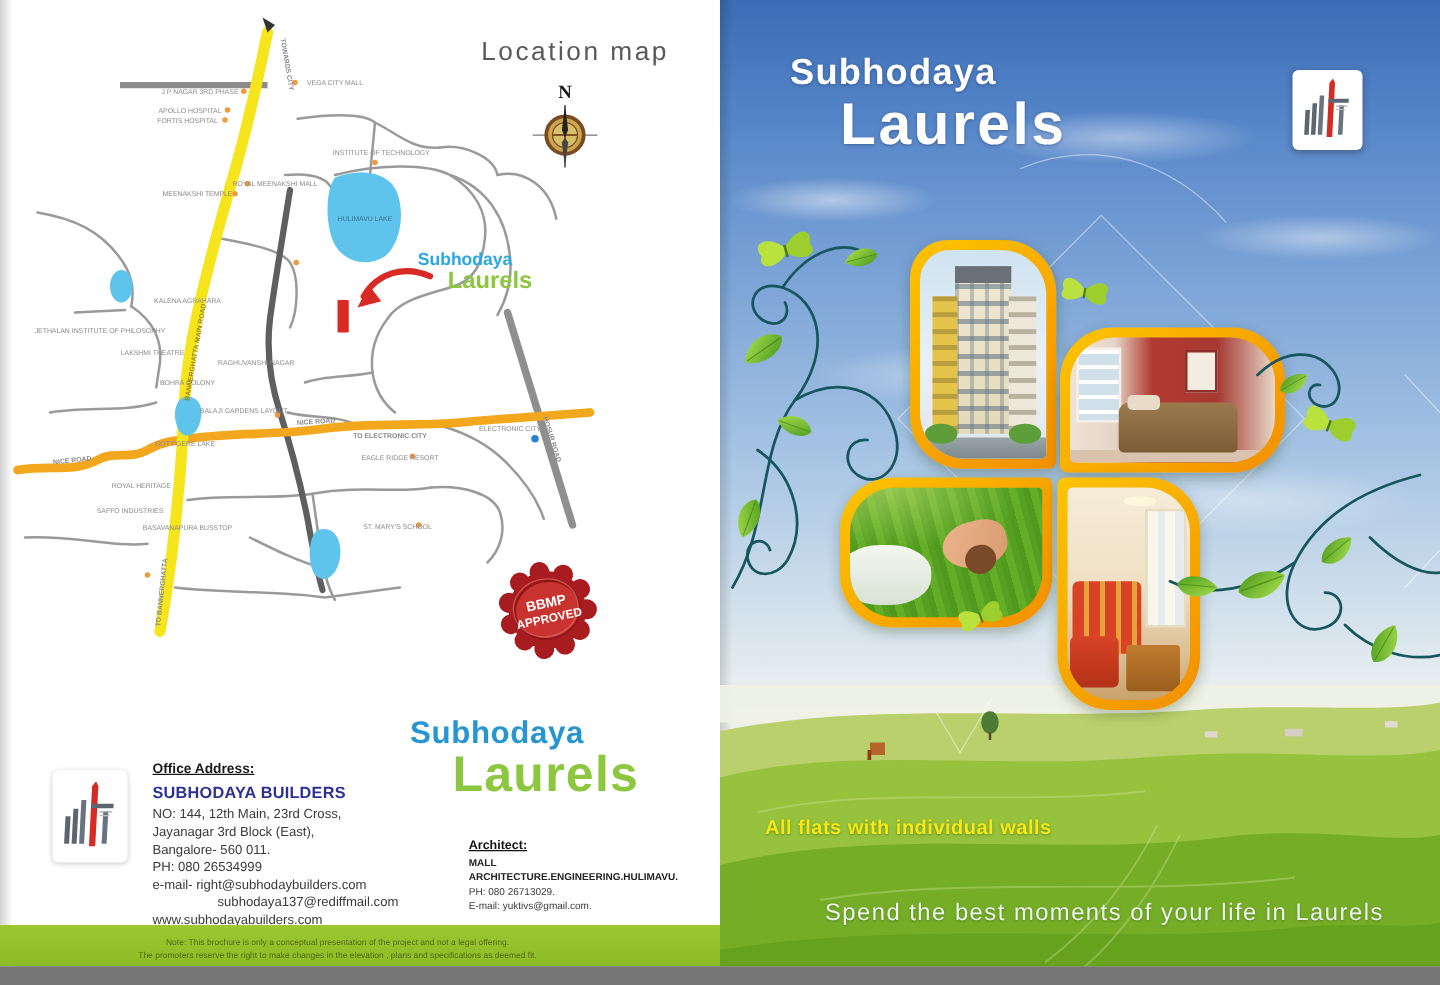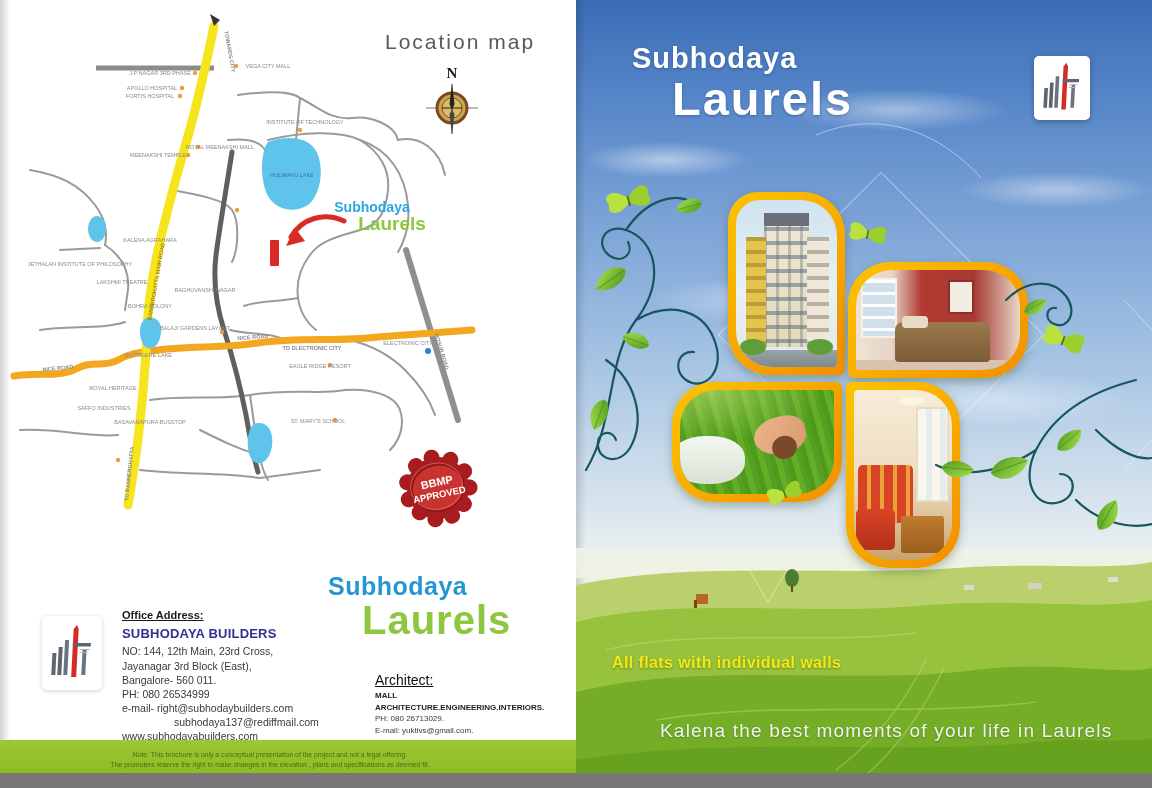--- a/index.html
+++ b/index.html
@@ -18,21 +18,21 @@
   .addr-block{position:absolute;color:#3a3a3a;font-size:10.5px;line-height:1.35;}
   .addr-head{font-weight:bold;text-decoration:underline;color:#1a1a1a;font-size:11px;margin-bottom:2px;}
   .company{font-weight:bold;color:#2e3192;font-size:13px;margin:1px 0 2px 0;letter-spacing:.2px;}
   .indent{padding-left:52px;}
 
   .brand-left{position:absolute;left:328px;top:574px;line-height:1;}
   .brand-sub{color:#2596d1;font-weight:bold;font-size:25px;letter-spacing:.5px;}
   .brand-lau{color:#8dc63f;font-weight:bold;font-size:40px;letter-spacing:1px;margin-left:34px;margin-top:1px;}
 
   .arch-block{position:absolute;left:375px;top:670px;font-size:8px;color:#3a3a3a;line-height:1.45;}
-  .arch-head{font-weight:normal;text-decoration:underline;color:#111;font-size:14px;}
+  .arch-head{font-weight:bold;text-decoration:underline;color:#111;font-size:10px;}
   .arch-bold{font-weight:bold;color:#222;}
 
   .footer-band{position:absolute;left:0;top:740px;width:576px;height:48px;
                background:linear-gradient(180deg,#9cc832,#85b61c);}
   .footer-note{position:absolute;left:40px;top:10px;width:460px;text-align:center;
                font-size:6.8px;color:#50691a;line-height:1.5;}
 
   .logo-card{position:absolute;background:#fff;border-radius:5px;
              box-shadow:0 2px 6px rgba(0,0,0,.28);display:flex;align-items:center;justify-content:center;}
   .logo-left{left:42px;top:616px;width:60px;height:74px;box-shadow:0 1px 4px rgba(0,0,0,.2);}
@@ -299,21 +299,21 @@
     </div>
 
     <div class="brand-left">
       <div class="brand-sub">Subhodaya</div>
       <div class="brand-lau">Laurels</div>
     </div>
 
     <div class="arch-block">
       <div class="arch-head">Architect:</div>
       <div class="arch-bold">MALL</div>
-      <div class="arch-bold">ARCHITECTURE.ENGINEERING.INTERIORS.</div>
+      <div class="arch-bold">ARCHITECTURE.ENGINEERING.HULIMAVU.</div>
       <div>PH: 080 26713029.</div>
       <div>E-mail: yuktivs@gmail.com.</div>
     </div>
 
     <div class="footer-band">
       <div class="footer-note">
         <div>Note: This brochure is only a conceptual presentation of the project and not a legal offering.</div>
         <div>The promoters reserve the right to make changes in the elevation , plans and specifications as deemed fit.</div>
       </div>
     </div>
@@ -455,15 +455,15 @@
       </g>
       <g>
         <use href="#bfly" transform="translate(52,198) rotate(-15)"></use>
         <use href="#bfly" transform="translate(292,232) rotate(10) scale(.85)"></use>
         <use href="#bfly" transform="translate(488,338) rotate(20) scale(.95)"></use>
         <use href="#bfly" transform="translate(208,492) rotate(-20) scale(.8)"></use>
       </g>
     </svg>
 
     <div class="tagline1">All flats with individual walls</div>
-    <div class="tagline2">Kalena the best moments of your life in Laurels</div>
+    <div class="tagline2">Spend the best moments of your life in Laurels</div>
   </div>
 </div>
 
 </body></html>

